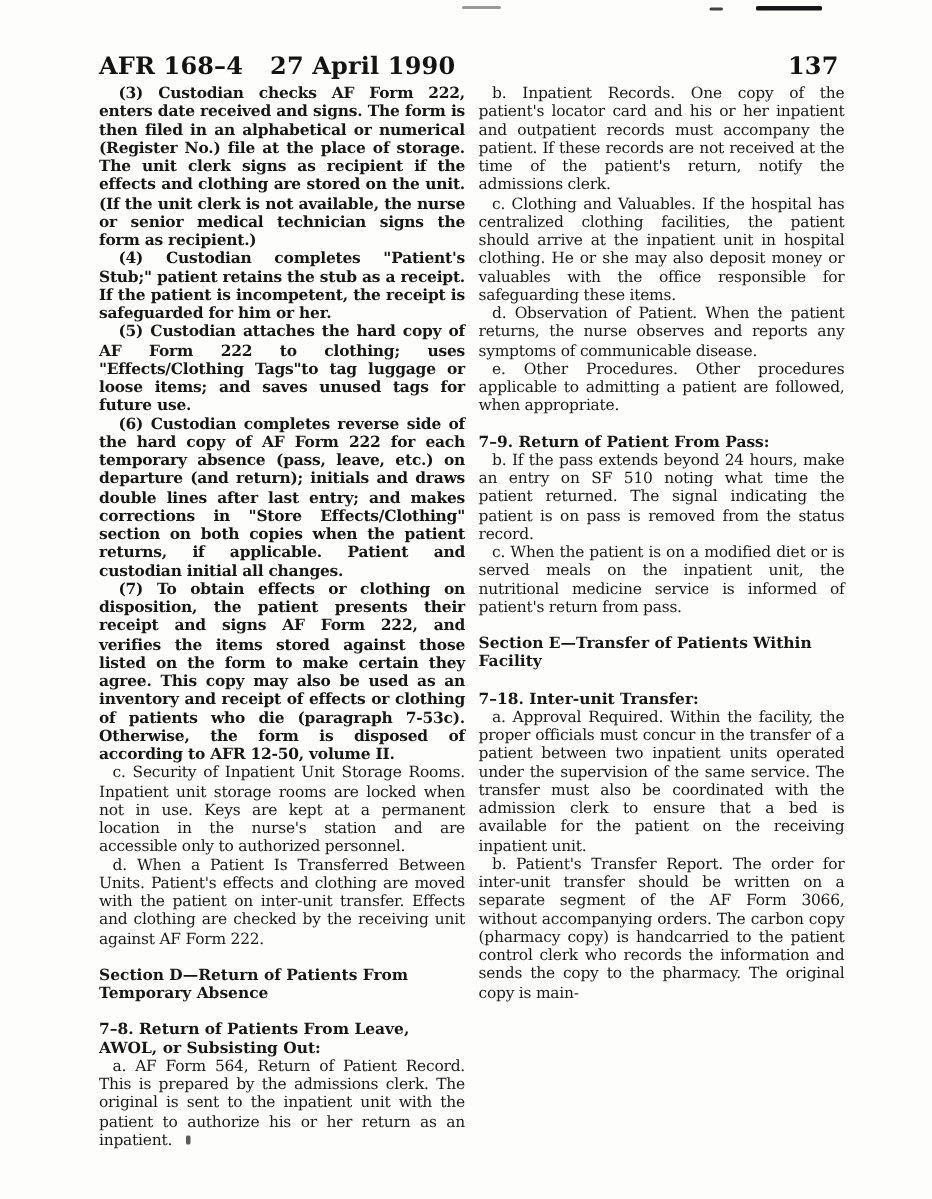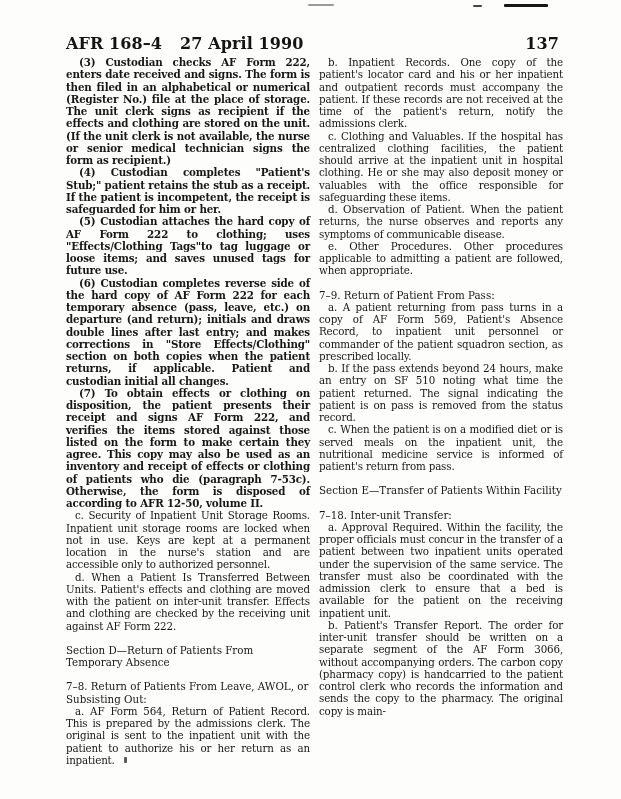--- a/index.html
+++ b/index.html
@@ -27,21 +27,21 @@
     width:244px;
     font-size:10.3px;line-height:12.25px;
     text-align:justify;
     color:#171717;
     letter-spacing:-0.15px;
   }
   .col p{margin:0;padding:0;}
   .pn{text-indent:13px;font-weight:bold;}   
   .pl{text-indent:9px;}    
   .h{
-    font-weight:normal;text-indent:0;
+    font-weight:bold;text-indent:0;
     margin-top:12px !important;
     text-align:left;
     letter-spacing:0;
   }
   
   .artifact{position:absolute;border-radius:1px;}
   .a1{left:308px;top:4px;width:26px;height:2px;background:#9a9a9a;}
   .a2{left:473px;top:5px;width:9px;height:2px;background:#444;}
   .a3{left:504px;top:4px;width:44px;height:3px;background:#161616;}
   .a4{left:124px;top:757px;width:3px;height:6px;background:#5a5a5a;}
@@ -72,21 +72,20 @@
       <p class="h">7–8. Return of Patients From Leave, AWOL, or Subsisting Out:</p>
       <p class="pl">a. AF Form 564, Return of Patient Record. This is prepared by the admissions clerk. The original is sent to the inpatient unit with the patient to authorize his or her return as an inpatient.</p>
     </div>
 
     <div class="col">
       <p class="pl">b. Inpatient Records. One copy of the patient's locator card and his or her inpatient and outpatient records must accompany the patient. If these records are not received at the time of the patient's return, notify the admissions clerk.</p>
       <p class="pl">c. Clothing and Valuables. If the hospital has centralized clothing facilities, the patient should arrive at the inpatient unit in hospital clothing. He or she may also deposit money or valuables with the office responsible for safeguarding these items.</p>
       <p class="pl">d. Observation of Patient. When the patient returns, the nurse observes and reports any symptoms of communicable disease.</p>
       <p class="pl">e. Other Procedures. Other procedures applicable to admitting a patient are followed, when appropriate.</p>
       <p class="h">7–9. Return of Patient From Pass:</p>
-      <p class="pl">a. A patient returning from pass turns in a copy of AF Form 569, Patient's Absence Record, to inpatient unit personnel or commander of the patient squadron section, as prescribed locally.</p>
       <p class="pl">b. If the pass extends beyond 24 hours, make an entry on SF 510 noting what time the patient returned. The signal indicating the patient is on pass is removed from the status record.</p>
       <p class="pl">c. When the patient is on a modified diet or is served meals on the inpatient unit, the nutritional medicine service is informed of patient's return from pass.</p>
       <p class="h">Section E—Transfer of Patients Within Facility</p>
       <p class="h">7–18. Inter-unit Transfer:</p>
       <p class="pl">a. Approval Required. Within the facility, the proper officials must concur in the transfer of a patient between two inpatient units operated under the supervision of the same service. The transfer must also be coordinated with the admission clerk to ensure that a bed is available for the patient on the receiving inpatient unit.</p>
       <p class="pl">b. Patient's Transfer Report. The order for inter-unit transfer should be written on a separate segment of the AF Form 3066, without accompanying orders. The carbon copy (pharmacy copy) is handcarried to the patient control clerk who records the information and sends the copy to the pharmacy. The original copy is main-</p>
     </div>
 
   </div>
 

